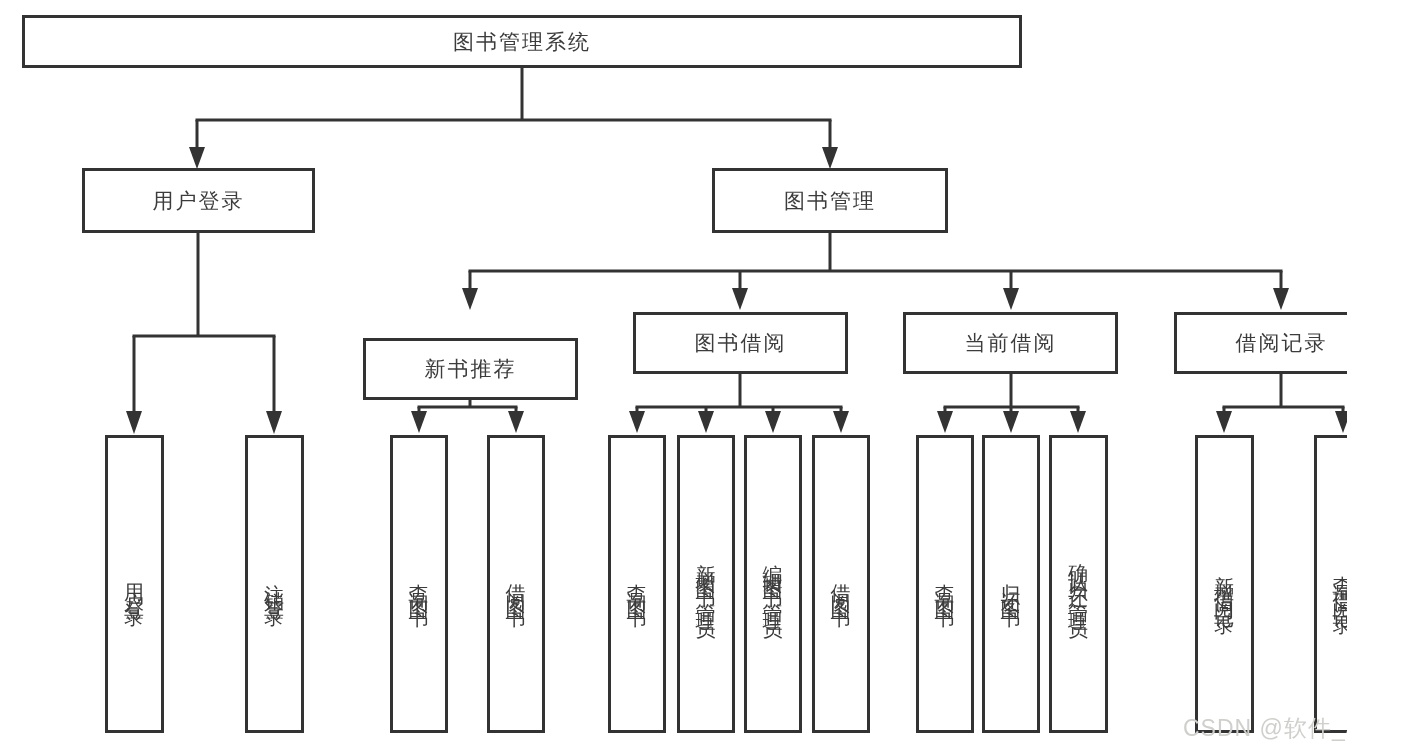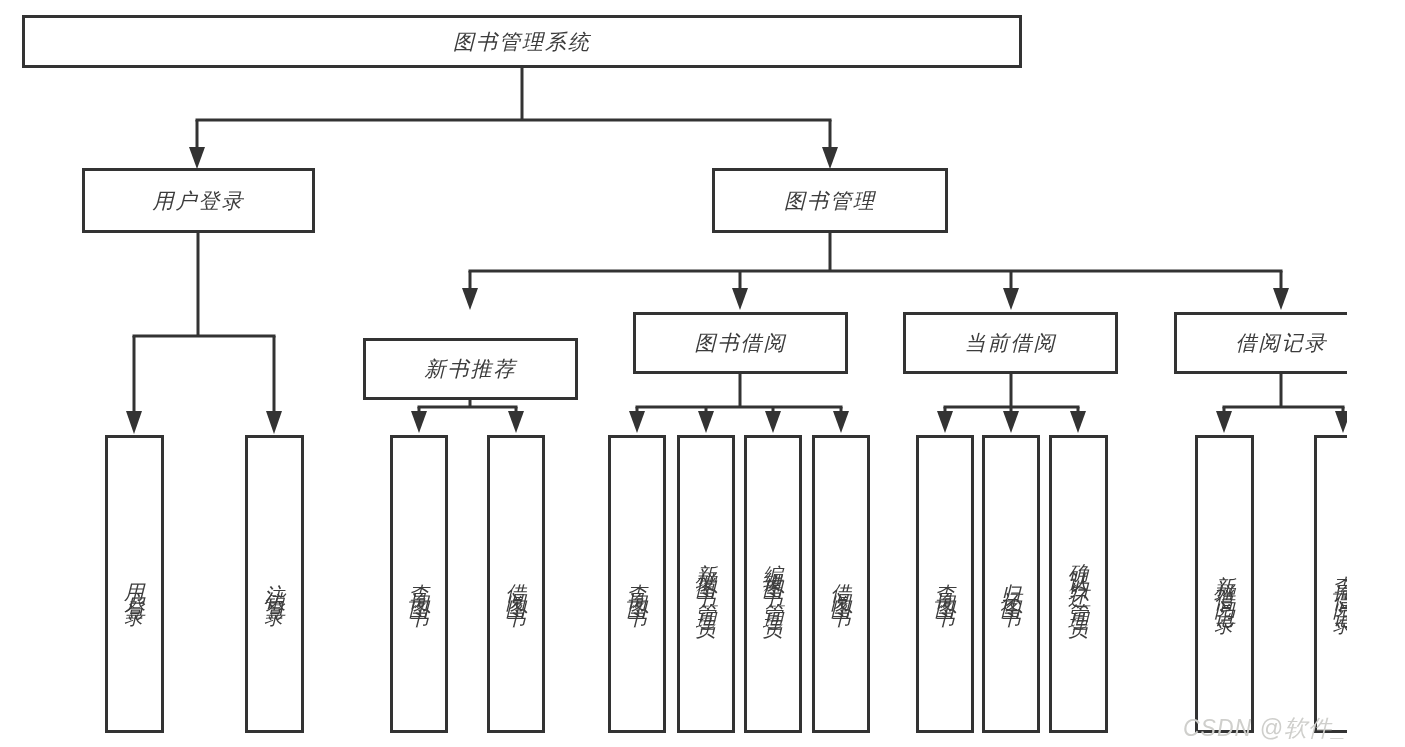--- a/index.html
+++ b/index.html
@@ -3,21 +3,20 @@
 <meta charset="utf-8">
 <style>
   html, body { margin: 0; padding: 0; background: #ffffff; }
   .canvas {
     position: relative;
     width: 1347px;
     height: 747px;
     background: #ffffff;
     font-family: "Liberation Sans", "DejaVu Sans", sans-serif;
     overflow: hidden;
-    font-style: italic;
   }
   .connectors {
     position: absolute;
     left: 0; top: 0;
     width: 1405px; height: 747px;
   }
   .box {
     position: absolute;
     box-sizing: border-box;
     background: #ffffff;

